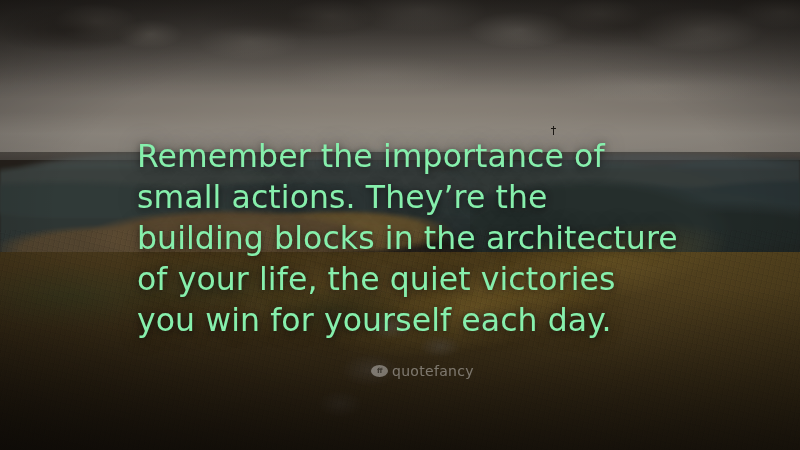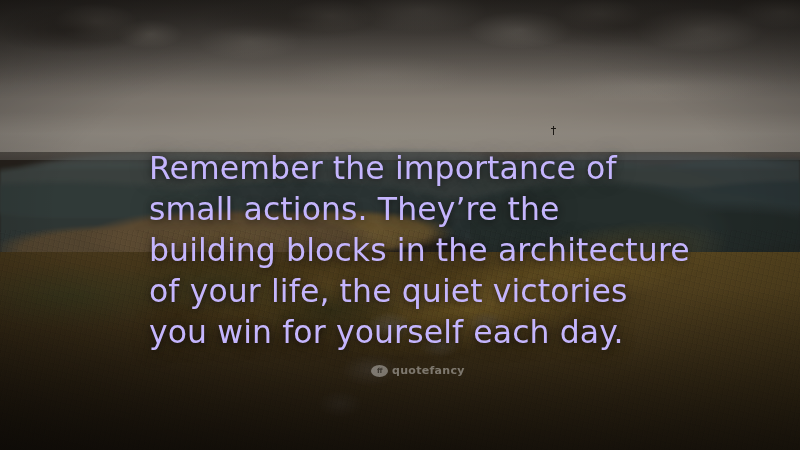--- a/index.html
+++ b/index.html
@@ -187,25 +187,25 @@
   .content {
     position: absolute;
     inset: 0;
     z-index: 10;
   }
   .quote-text {
     position: absolute;
     left: 137px;
     top: 136px;
     width: 545px;
-    margin: 12px;
+    margin: 0;
     font-size: 31.5px;
     line-height: 41px;
     font-weight: 400;
-    color: #c4b5fd;
+    color: #86efac;
     letter-spacing: .1px;
     text-shadow: 0 1px 7px rgba(0,0,0,.55), 0 0 22px rgba(0,0,0,.35);
   }
   .author-badge {
     position: absolute;
     left: 365px;
     top: 302px;
     padding: 2px 9px 3px;
     border-radius: 2px;
     background: #cf4b7e;
@@ -232,25 +232,24 @@
     display: flex;
     align-items: center;
     justify-content: center;
     font-size: 7px;
     line-height: 1;
     color: #4a4a4a;
     font-weight: 700;
     letter-spacing: -.5px;
   }
   .wm-text {
-    font-size: 11px;
+    font-size: 14px;
     line-height: 12px;
     color: rgba(255,255,255,.92);
     letter-spacing: .3px;
-    font-weight: bold;
   }
 </style>
 </head>
 <body>
 
 <div id="stage">
 
   <div class="layer sky"></div>
   <div class="layer clouds"></div>
   <div class="layer clouds-shade"></div>

